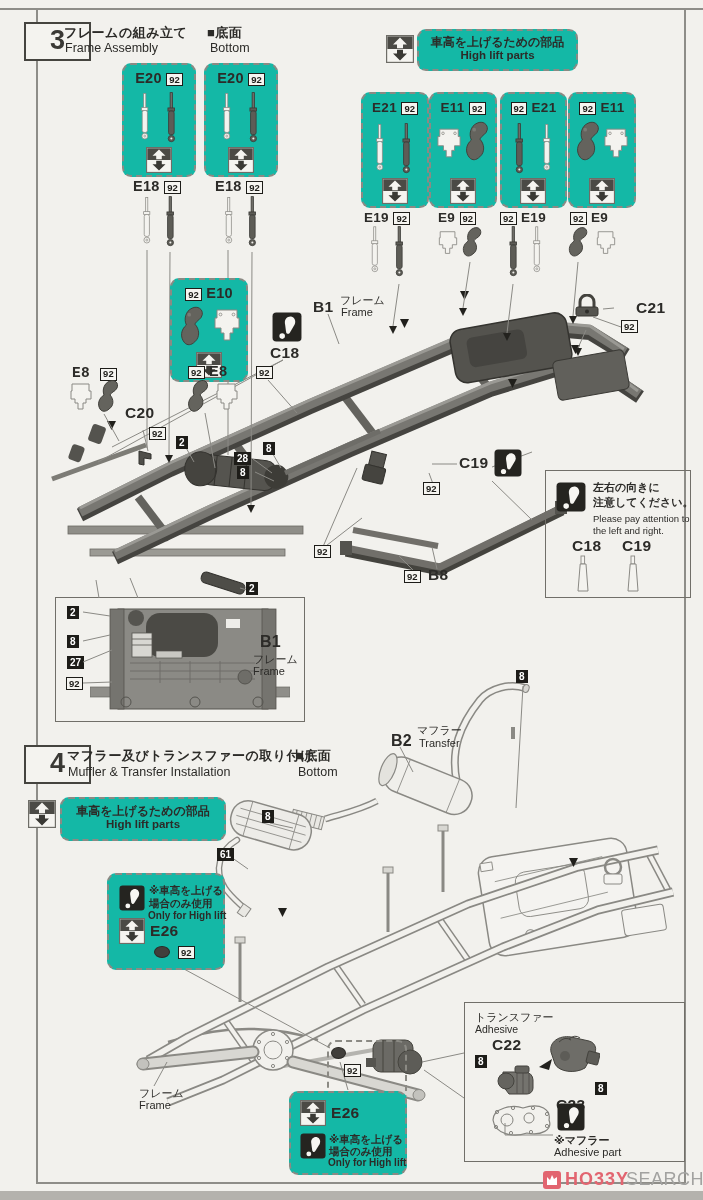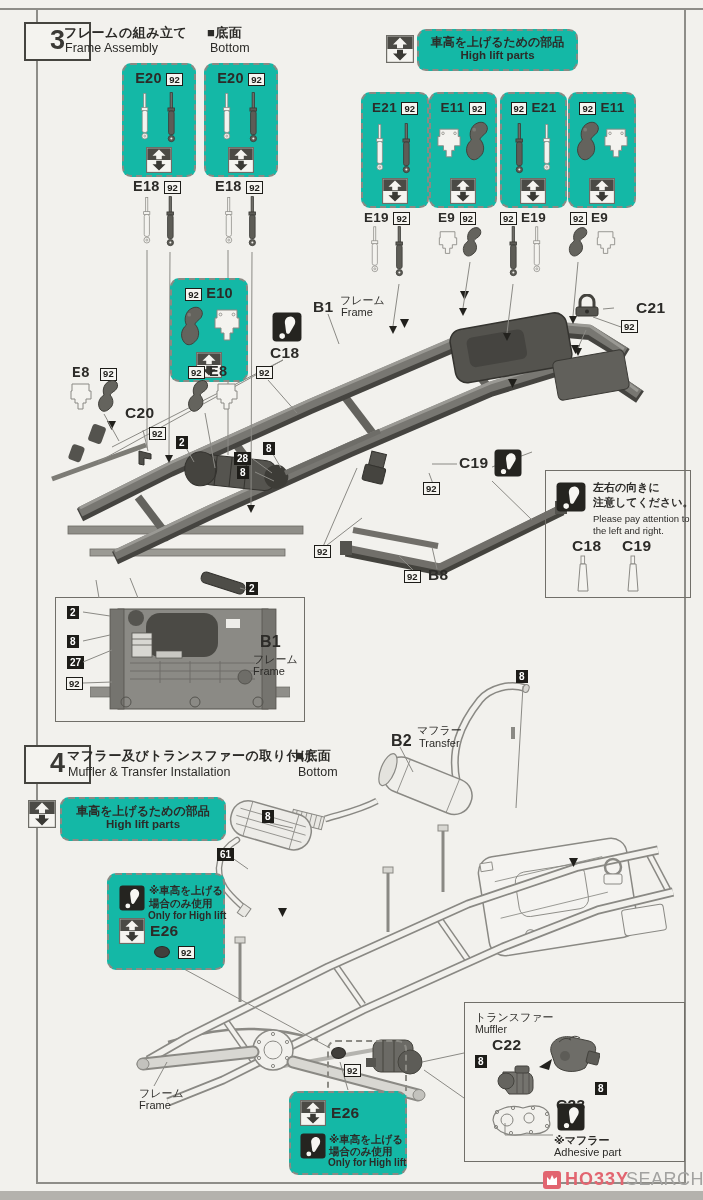--- a/index.html
+++ b/index.html
@@ -634,21 +634,21 @@
     <div class="abs t-sm-jp" style="left:38px;top:40px;">※車高を上げる</div>
     <div class="abs t-sm-jp" style="left:38px;top:52px;">場合のみ使用</div>
     <div class="abs t-sm-en" style="left:37px;top:64px;font-weight:bold;">Only for High lift</div>
   </div>
 
   <div class="abs" style="left:139px;top:1086px;font-size:11px;color:#2c2b28;">フレーム</div>
   <div class="abs" style="left:139px;top:1099px;font-size:11px;color:#2c2b28;">Frame</div>
 
   <div class="sbox" style="left:464px;top:1002px;width:219px;height:158px;background:#f2f1ed;">
     <div class="abs" style="left:10px;top:7px;font-size:11px;color:#2c2b28;">トランスファー</div>
-    <div class="abs" style="left:10px;top:20px;font-size:10.5px;color:#2c2b28;">Muffler</div>
+    <div class="abs" style="left:10px;top:20px;font-size:10.5px;color:#2c2b28;">Adhesive</div>
     <div class="abs lbl lbl-lg" style="left:27px;top:33px;">C22</div>
     <span class="bdg-k abs" style="left:10px;top:52px;">8</span>
     <div class="abs" style="left:30px;top:55px;">
       <svg width="48" height="40" viewBox="0 0 48 40">
         <path d="M8,14 h22 a8,8 0 0 1 8,8 v8 a6,6 0 0 1 -6,6 H14 l-6,-8 z" fill="#74736e" stroke="#44433e" stroke-width="1"></path>
         <circle cx="11" cy="23" r="8" fill="#65645f" stroke="#44433e"></circle>
         <line x1="22" y1="14" x2="22" y2="36" stroke="#54534e"></line>
           <line x1="28" y1="14" x2="28" y2="36" stroke="#54534e"></line>
           <line x1="34" y1="15" x2="34" y2="36" stroke="#54534e"></line>
         <rect x="20" y="8" width="14" height="7" rx="2" fill="#65645f" stroke="#44433e"></rect>

